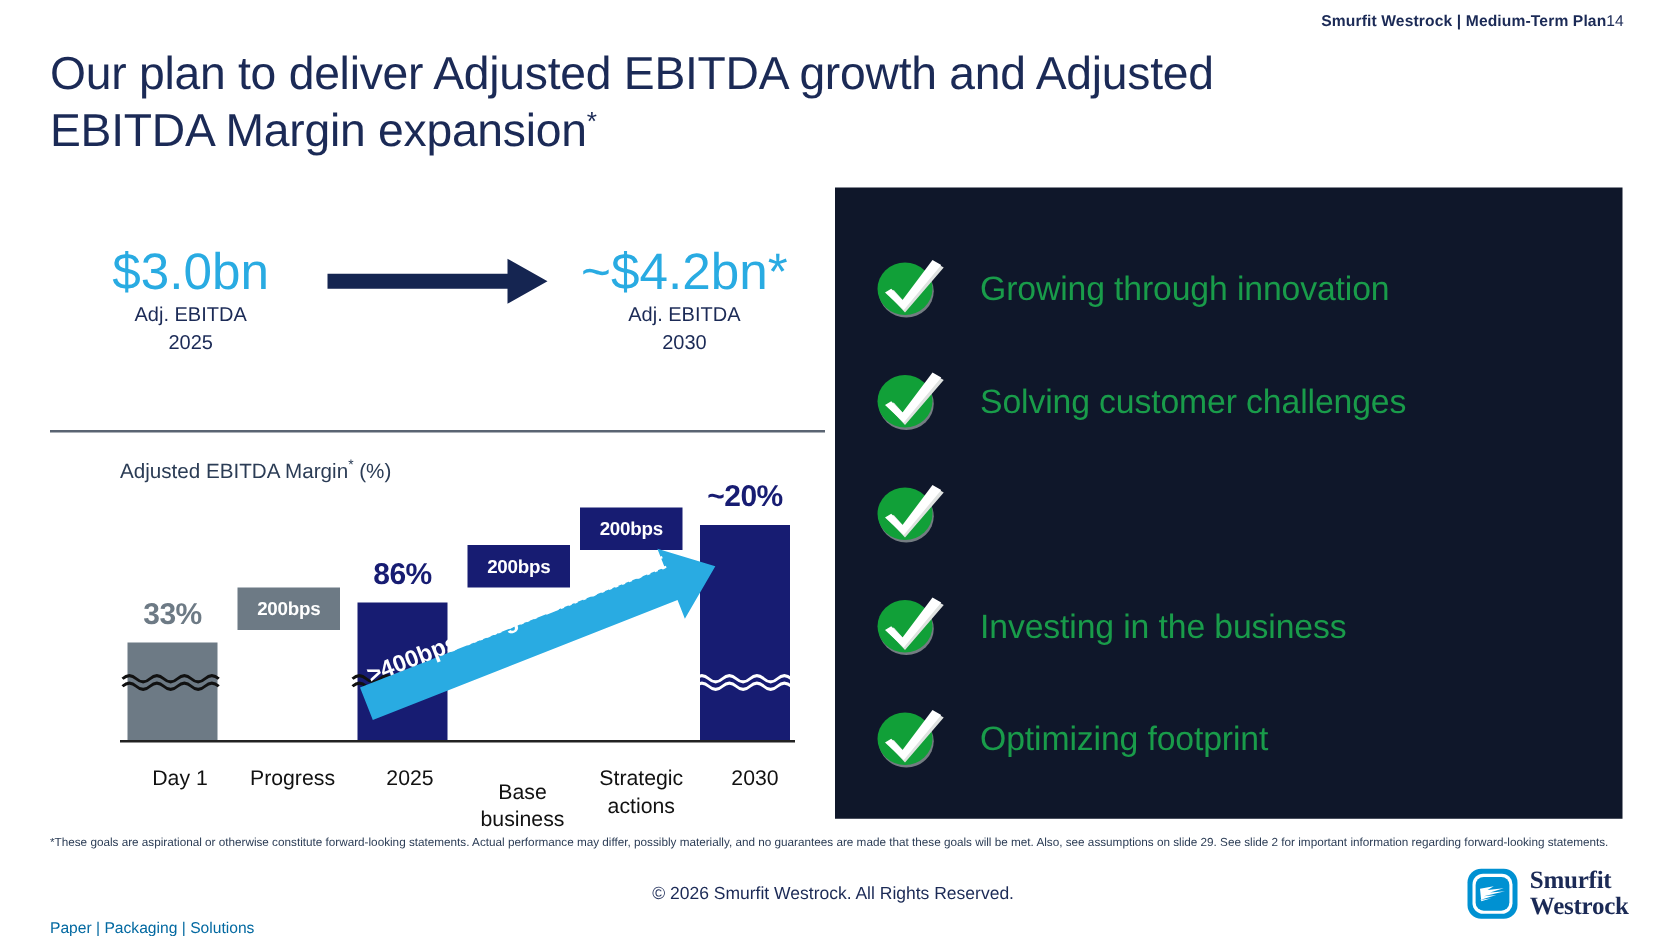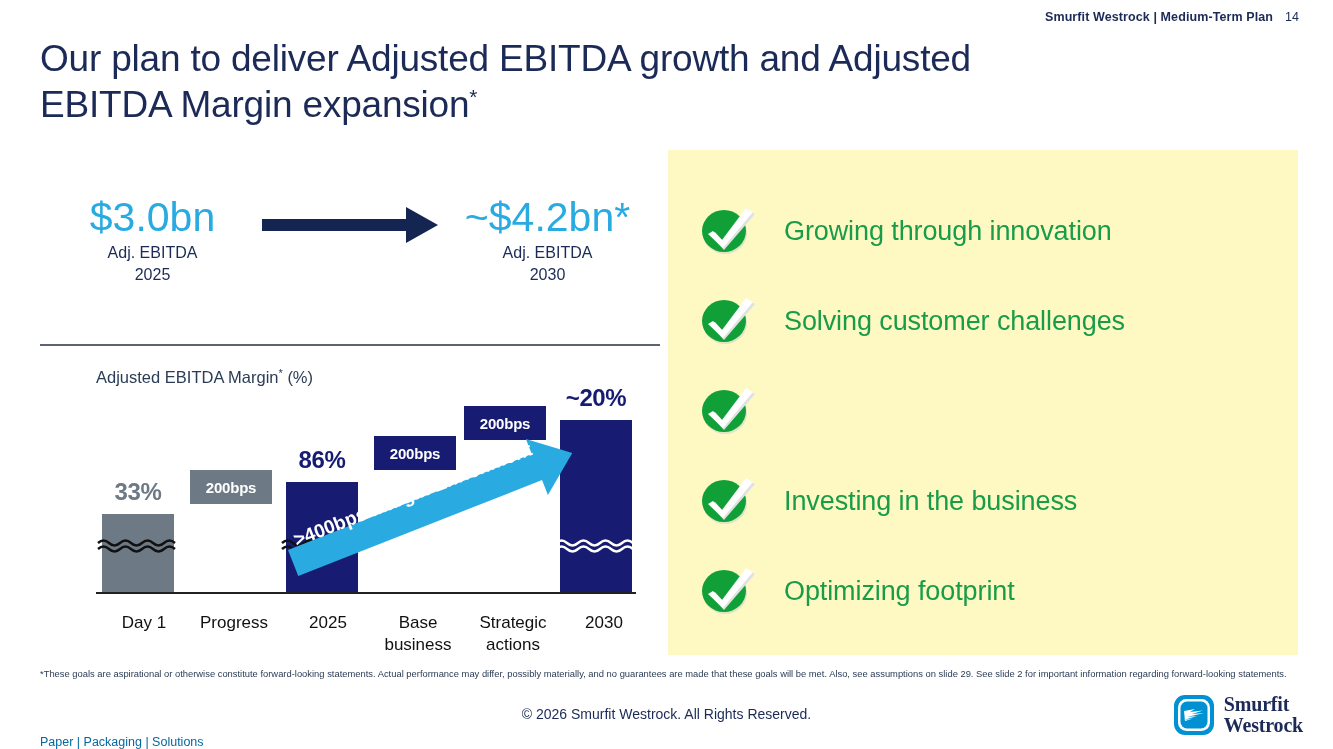--- a/index.html
+++ b/index.html
@@ -21,21 +21,20 @@
     background: #ffffff;
   }
 
   
   .slide-header {
     position: absolute;
     top: 10px;
     right: 34px;
     display: flex;
     align-items: baseline;
-    gap: 12px;
   }
   .header-title {
     font-size: 12.5px;
     font-weight: bold;
     color: #1b2a56;
     letter-spacing: 0.1px;
   }
   .header-page {
     font-size: 12.5px;
     color: #1b2a56;
@@ -214,21 +213,21 @@
     line-height: 22px;
   }
 
   
   .right-panel {
     position: absolute;
     left: 668px;
     top: 150px;
     width: 630px;
     height: 505px;
-    background: #fef9c3;
+    background: #0f172a;
     padding: 36px 0 0 30px;
   }
   .bullet-row {
     display: flex;
     align-items: center;
     height: 90px;
     gap: 24px;
   }
   .check-icon {
     flex: 0 0 auto;
@@ -391,21 +390,21 @@
       <div class="xaxis">
         <div class="xtick" style="left:2px; width:92px;">
           <div>Day 1</div>
         </div>
         <div class="xtick" style="left:90px; width:96px;">
           <div>Progress</div>
         </div>
         <div class="xtick" style="left:186px; width:92px;">
           <div>2025</div>
         </div>
-        <div class="xtick" style="left:274px; width:96px;">
+        <div class="xtick" style="left:274px; width:96px;margin-top:11px;">
           <div>Base</div>
           <div>business</div>
         </div>
         <div class="xtick" style="left:366px; width:102px;">
           <div>Strategic</div>
           <div>actions</div>
         </div>
         <div class="xtick" style="left:462px; width:92px;">
           <div>2030</div>
         </div>

